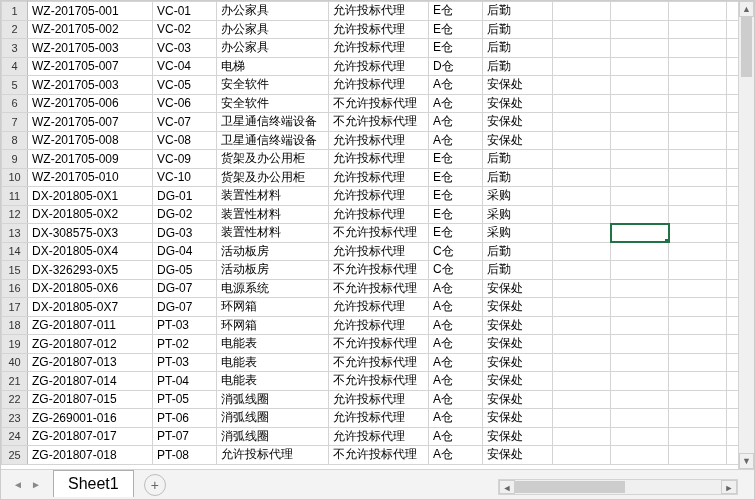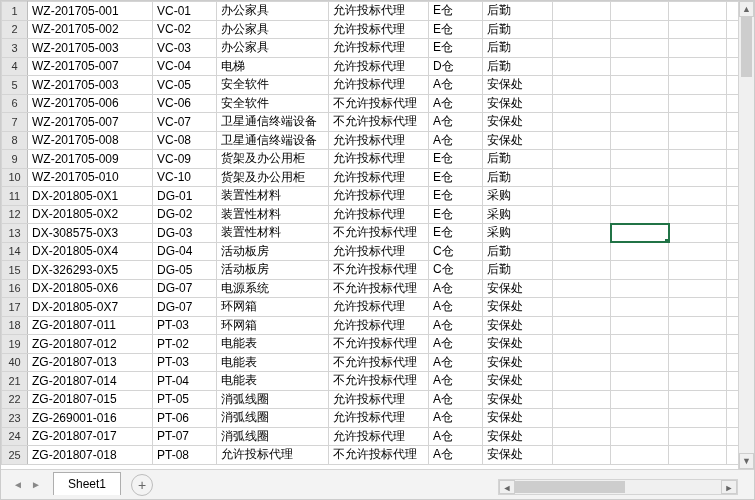--- a/index.html
+++ b/index.html
@@ -19,21 +19,21 @@
 .cI{width:58px}
 .cJ{width:58px}
 .selected{outline:2px solid #217346;outline-offset:-1px;position:relative}
 .selected::after{content:"";position:absolute;right:-3px;bottom:-3px;width:6px;height:6px;background:#217346}
 .vscroll{position:absolute;top:0;right:0;width:16px;bottom:30px;background:#f0f0f0;border-left:1px solid #d4d4d4}
 .vscroll .btn{height:16px;background:#f0f0f0;border:1px solid #cecece;text-align:center;line-height:14px;font-size:9px;color:#666}
 .vscroll .thumb{position:absolute;top:16px;left:2px;right:2px;height:60px;background:#cdcdcd}
 .tabbar{position:absolute;left:0;right:0;bottom:0;height:30px;background:#f3f3f3;border-top:1px solid #d4d4d4;display:flex;align-items:center}
 .tabnav{display:flex;gap:0;padding-left:8px}
 .navbtn{width:18px;height:20px;display:flex;align-items:center;justify-content:center;color:#888;font-size:10px}
-.tab{padding:4px 14px;background:#fff;border:1px solid #aeaeae;border-bottom:none;margin-left:8px;font-size:12px;position:relative;top:-1px}
+.tab{padding:4px 14px;background:#fff;border:1px solid #aeaeae;border-bottom:none;margin-left:8px;font-size:16px;position:relative;top:-1px}
 .addtab{width:22px;height:22px;margin-left:10px;display:flex;align-items:center;justify-content:center;color:#666;font-size:14px;border:1px solid #bdbdbd;border-radius:50%}
 .hscroll{position:absolute;right:16px;bottom:4px;width:240px;height:16px;background:#f0f0f0;display:flex;border:1px solid #d4d4d4}
 .hscroll .btn{width:16px;text-align:center;line-height:14px;font-size:9px;color:#666;background:#f0f0f0;border:1px solid #cecece}
 .hscroll .track{flex:1;position:relative}
 .hscroll .thumb{position:absolute;left:0;top:1px;bottom:1px;width:110px;background:#cdcdcd}
 </style>
 </head>
 <body>
 
 <div class="grid-container">

